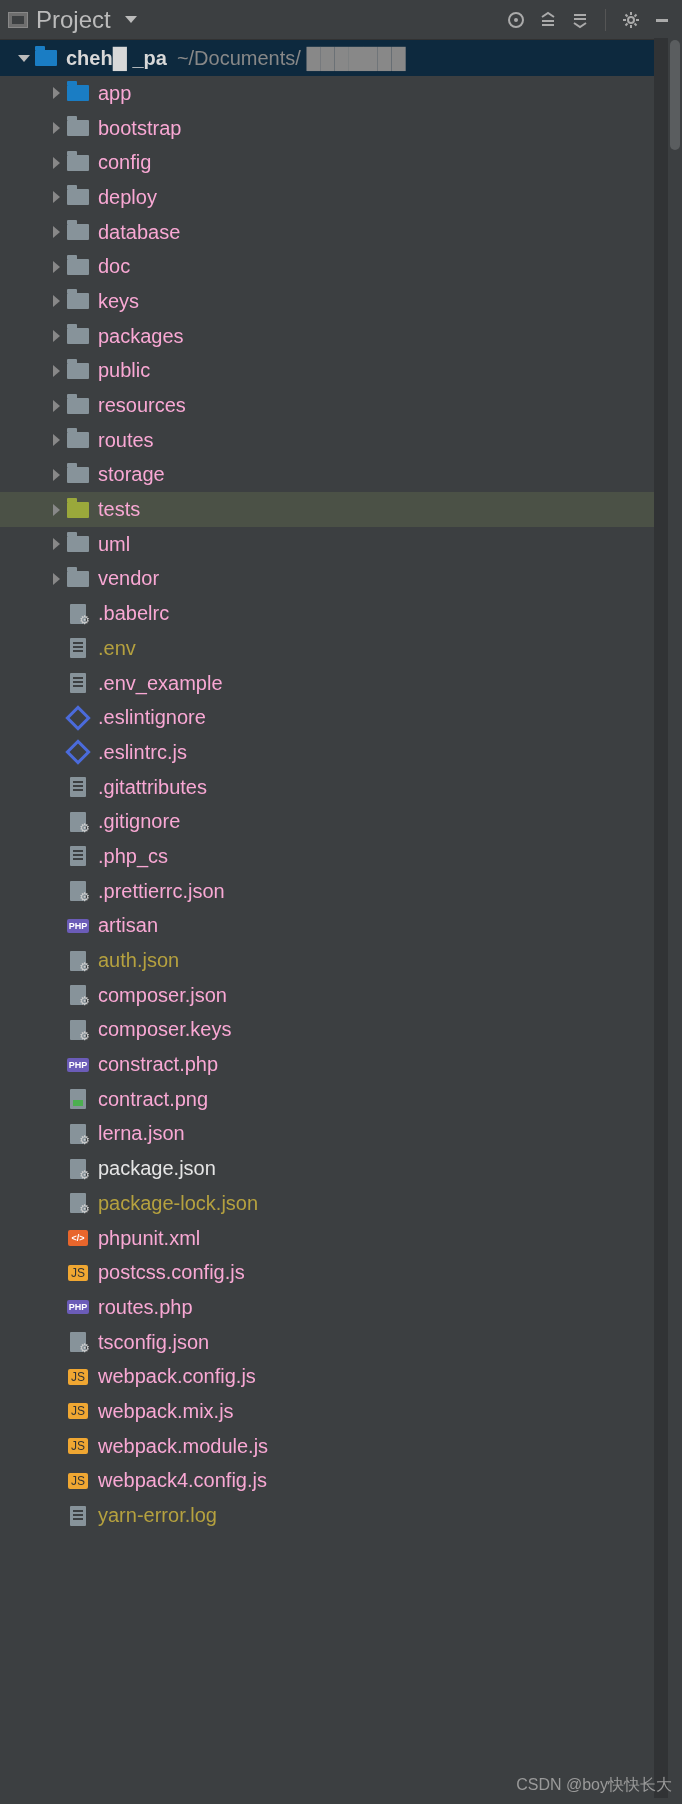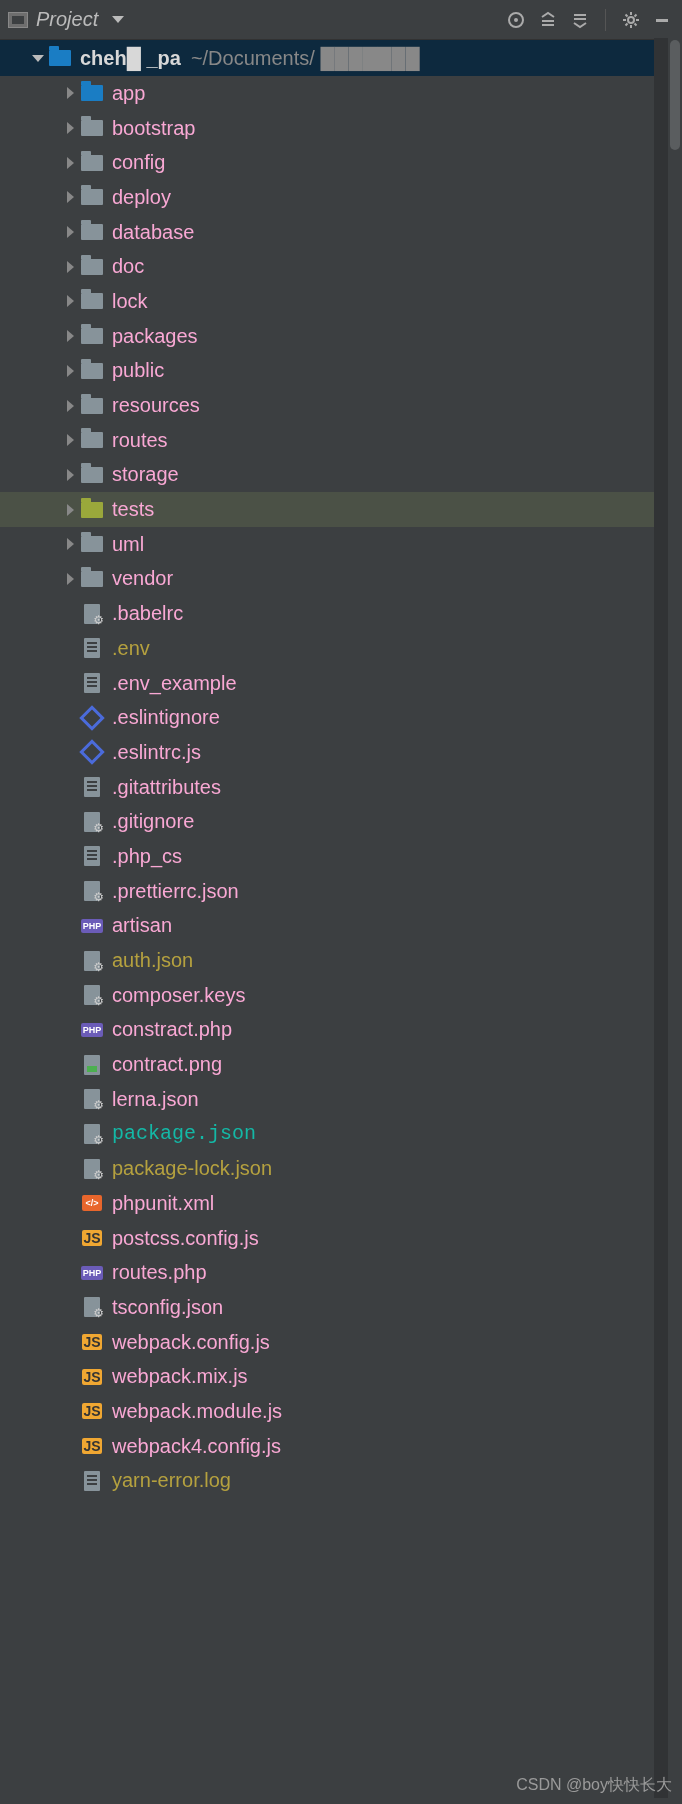--- a/index.html
+++ b/index.html
@@ -22,38 +22,38 @@
   padding: 0 8px;
 }
 .toolbar-left { display: flex; align-items: center; gap: 8px; }
 .project-icon {
   width: 20px; height: 16px;
   background: #6e6e6e;
   border: 1px solid #888;
   position: relative;
 }
 .project-icon::after { content:''; position:absolute; left:3px; top:3px; width:12px; height:8px; background:#3c3f41;}
-.toolbar-title { color: #bbb; font-size: 20px; font-style: italic; }
+.toolbar-title { color: #bbb; font-size: 24px; }
 .chevron-down-small {
   width: 0; height: 0;
   border-left: 6px solid transparent;
   border-right: 6px solid transparent;
   border-top: 7px solid #bbb;
   margin-left: 6px;
 }
 .toolbar-right { margin-left: auto; display: flex; align-items: center; gap: 10px; }
 .tb-icon { width: 22px; height: 22px; display: flex; align-items:center; justify-content:center; color:#aaa; }
 .tb-sep { width:1px; height:22px; background:#555; margin:0 4px; }
 .tree { padding-top: 0; }
 .tree-row {
   height: 34.7px;
   display: flex;
   align-items: center;
   white-space: nowrap;
-  padding-left: 14px;
+  padding-left: 0;
 }
 .tree-row.root { background: #0d293e; color:#fff; font-weight:bold; height:36px;}
 .tree-row.root .sub { color:#888; font-weight:normal; margin-left:10px;}
 .tree-row.selected { background: #4b5146; }
 .indent { display:inline-block; }
 .arrow {
   width: 20px;
   display: inline-flex;
   justify-content: center;
 }
@@ -76,29 +76,29 @@
 .folder-tests { background:#9aa83b; }
 .folder-tests::before { background:#9aa83b; }
 .folder-root { width:22px; height:16px; background:#1a7dc4; border-radius:1px; position:relative;}
 .folder-root::before { content:''; position:absolute; top:-4px; left:0; width:10px; height:4px; background:#1a7dc4; border-radius:1px 1px 0 0;}
 .folder-app { width:22px; height:16px; background:#1a7dc4; border-radius:1px; position:relative;}
 .folder-app::before { content:''; position:absolute; top:-4px; left:0; width:10px; height:4px; background:#1a7dc4; border-radius:1px 1px 0 0;}
 .file-generic { width:16px; height:20px; background:#87939a; border-radius:1px; position:relative;}
 .file-generic::after{content:''; position:absolute; top:4px; left:3px; width:10px; height:2px; background:#3c3f41; box-shadow:0 4px 0 #3c3f41, 0 8px 0 #3c3f41;}
 .file-cog { width:16px; height:20px; background:#87939a; border-radius:1px; position:relative;}
 .file-cog::after{content:'⚙'; position:absolute; bottom:-3px; right:-4px; font-size:12px; color:#ccc;}
-.file-js { width:20px; height:16px; background:#f0a732; border-radius:2px; color:#333; font-size:14px; font-weight:bold; display:flex; align-items:center; justify-content:center;}
+.file-js { width:20px; height:16px; background:#f0a732; border-radius:2px; color:#333; font-size:12px; font-weight:normal; display:flex; align-items:center; justify-content:center;}
 .file-php { width:22px; height:14px; background:#6b5cb8; border-radius:2px; color:#fff; font-size:9px; font-weight:bold; display:flex; align-items:center; justify-content:center;}
 .file-xml { width:20px; height:16px; background:#e8662c; border-radius:2px; color:#fff; font-size:9px; font-weight:bold; display:flex; align-items:center; justify-content:center;}
 .file-eslint { width:18px; height:18px; border:3px solid #4b6bdb; transform:rotate(45deg); background:transparent;}
 .file-img { width:16px; height:20px; background:#87939a; border-radius:1px; position:relative;}
 .file-img::after{content:''; position:absolute; bottom:3px; left:3px; width:10px; height:6px; background:#4caf50;}
 .label { color:#f9a8d4; }
 .label.accent-yellow { color:#b5a13f; }
-.label.accent-blue { color:#14b8a6;font-family:Liberation Mono, monospace; }
+.label.accent-blue { color:#e5e5e5; }
 .label.bold { font-weight:bold; color:#d8d8d8;}
 .scrollbar { position:absolute; right:0; top:0; width:14px; height:100%; background:#3c3f41;}
 .scrollbar-thumb { position:absolute; right:2px; top:40px; width:10px; height:110px; background:#5a5d5f; border-radius:5px;}
 .right-margin { position:absolute; right:14px; top:38px; width:14px; height:1760px; background:#313335;}
 .watermark { position:absolute; right:10px; bottom:8px; font-size:16px; color:#9a9a9a; }
 </style>
 </head>
 <body>
 
 <div class="toolbar">
@@ -215,21 +215,21 @@
         <span class="label">doc</span>
       </div>
       <div class="tree-row">
         <span class="indent" style="width:46px"></span>
         <span class="arrow">
           <span class="arrow-right"></span>
         </span>
         <span class="icon">
           <span class="folder-closed"></span>
         </span>
-        <span class="label">lock</span>
+        <span class="label">keys</span>
       </div>
       <div class="tree-row">
         <span class="indent" style="width:46px"></span>
         <span class="arrow">
           <span class="arrow-right"></span>
         </span>
         <span class="icon">
           <span class="folder-closed"></span>
         </span>
         <span class="label">packages</span>
@@ -408,20 +408,30 @@
       </div>
       <div class="tree-row">
         <span class="indent" style="width:46px"></span>
         <span class="arrow">
           <span class="arrow-empty"></span>
         </span>
         <span class="icon">
           <span class="file-cog"></span>
         </span>
         <span class="label accent-yellow">auth.json</span>
+      </div>
+      <div class="tree-row">
+        <span class="indent" style="width:46px"></span>
+        <span class="arrow">
+          <span class="arrow-empty"></span>
+        </span>
+        <span class="icon">
+          <span class="file-cog"></span>
+        </span>
+        <span class="label ">composer.json</span>
       </div>
       <div class="tree-row">
         <span class="indent" style="width:46px"></span>
         <span class="arrow">
           <span class="arrow-empty"></span>
         </span>
         <span class="icon">
           <span class="file-cog"></span>
         </span>
         <span class="label ">composer.keys</span>

